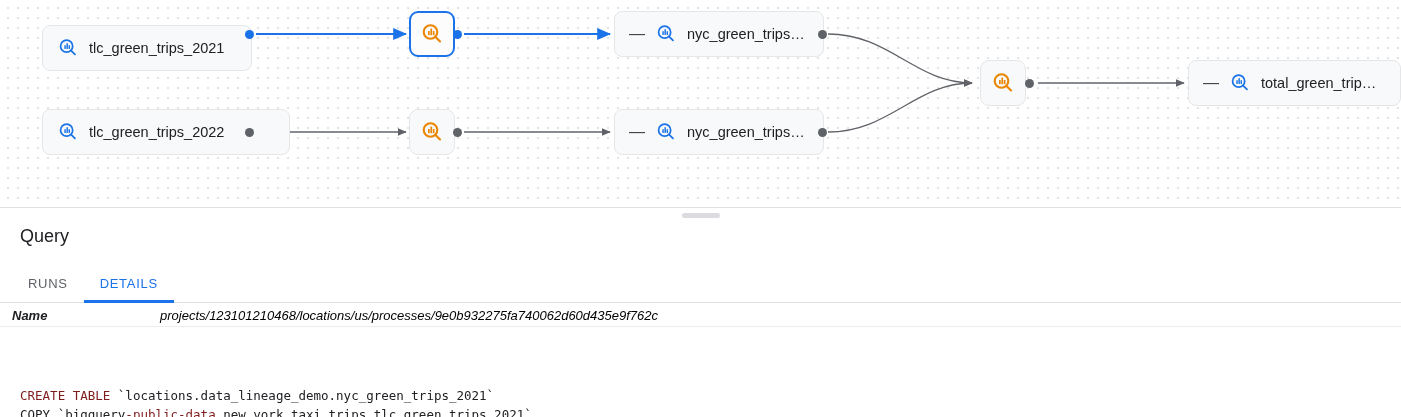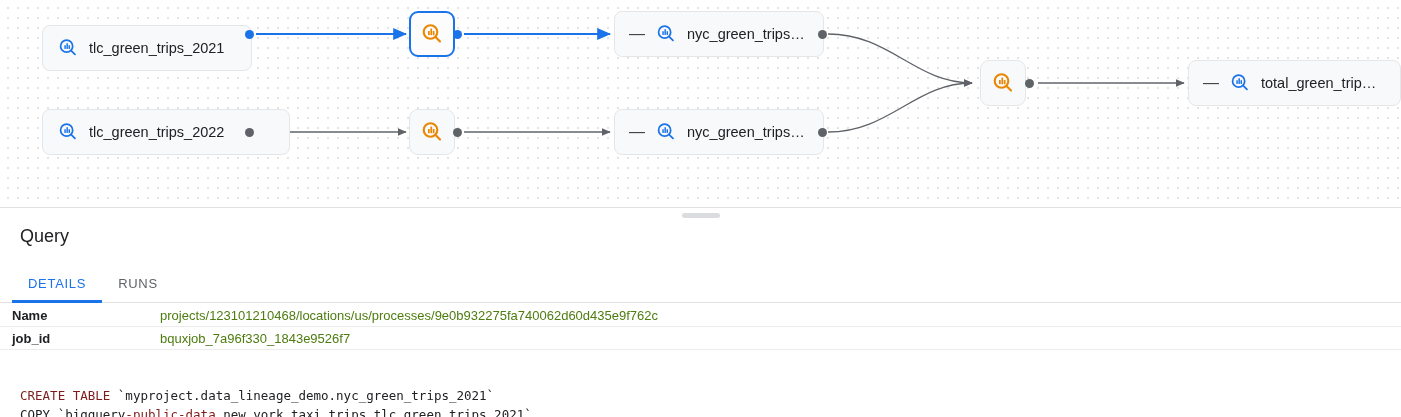--- a/index.html
+++ b/index.html
@@ -129,28 +129,29 @@
   }
 
   .drow {
     position: absolute;
     left: 0; right: 0;
     height: 23px;
     border-bottom: 1px solid #ececec;
     font-size: 13px;
     display: flex;
     align-items: center;
+    font-style: italic;
   }
   .drow .k {
     width: 160px;
     padding-left: 12px;
     color: #202124;
     font-weight: bold;
   }
-  .drow .v { color: #4d7c0f; }
+  .drow .v { color: #000000; }
 
   #code {
     position: absolute;
     left: 0; right: 0; top: 166px; bottom: 0;
     padding: 12px 0 0 20px;
     font-family: "DejaVu Sans Mono", monospace;
     font-size: 12.5px;
     line-height: 19px;
     color: #202124;
     white-space: pre;
@@ -300,28 +301,24 @@
   <div class="dot" style="left:1025px; top:78.5px;"></div>
 </div>
 
 <div id="panel">
 
   <div id="drag-handle"></div>
 
   <div id="panel-title">Query</div>
 
   <div id="tabs">
+    <div class="tab">RUNS</div>
     <div class="tab active">DETAILS</div>
-    <div class="tab">RUNS</div>
   </div>
 
   <div class="drow" style="top:96px;">
     <span class="k">Name</span>
     <span class="v">projects/123101210468/locations/us/processes/9e0b932275fa740062d60d435e9f762c</span>
   </div>
-  <div class="drow" style="top:119px;">
-    <span class="k">job_id</span>
-    <span class="v">bquxjob_7a96f330_1843e9526f7</span>
-  </div>
-
-  <div id="code"><span class="kw">CREATE TABLE</span><span> `myproject.data_lineage_demo.nyc_green_trips_2021`</span>
+
+  <div id="code"><span class="kw">CREATE TABLE</span><span> `locations.data_lineage_demo.nyc_green_trips_2021`</span>
 <span>COPY `bigquery</span><span class="kw">-public-data</span><span>.new_york_taxi_trips.tlc_green_trips_2021`</span></div>
 </div>
 
 </body></html>

